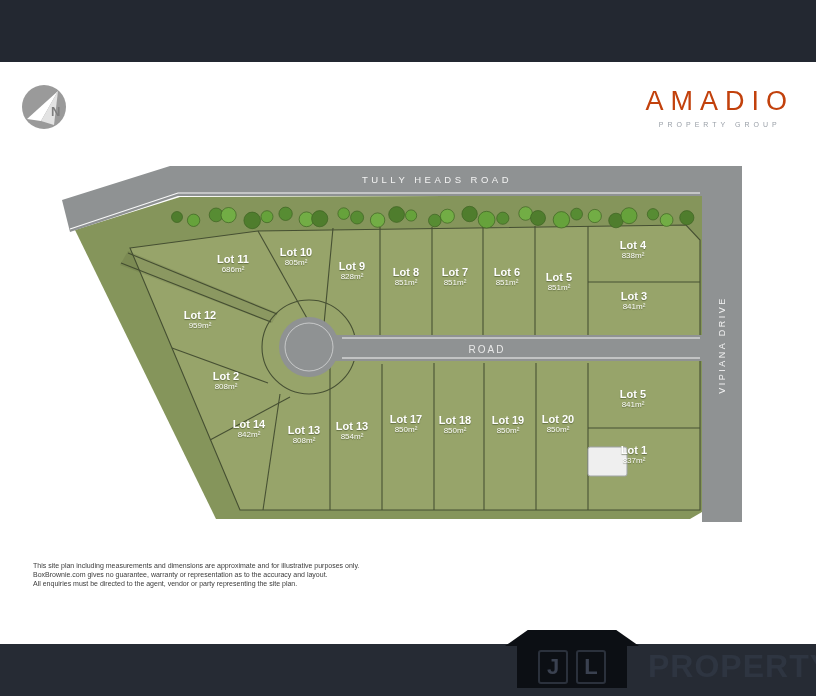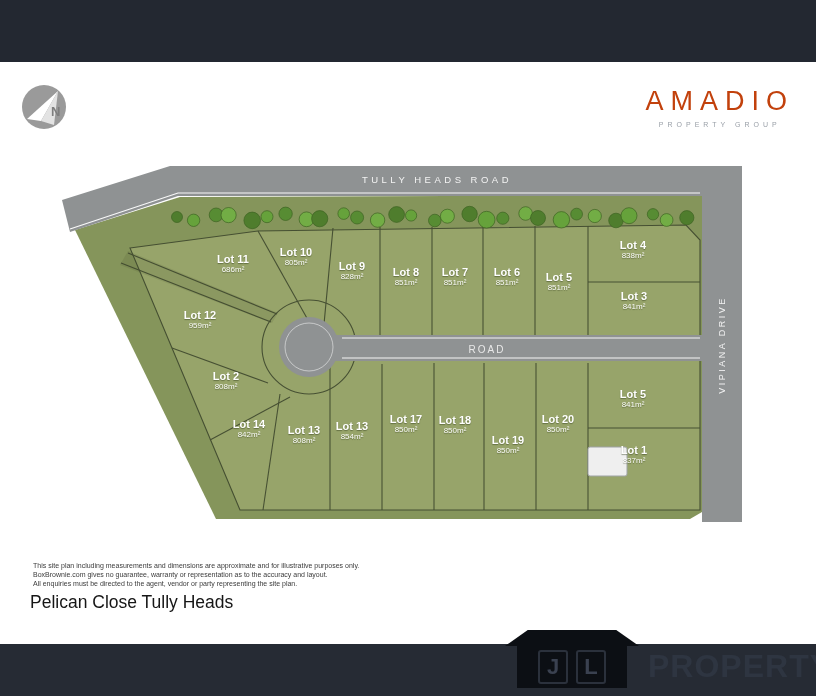--- a/index.html
+++ b/index.html
@@ -214,21 +214,21 @@
       <div class="lot-area">854m²</div>
     </div>
       <div class="lot" style="left: 406px; top: 424px;">
       <div class="lot-name">Lot 17</div>
       <div class="lot-area">850m²</div>
     </div>
       <div class="lot" style="left: 455px; top: 425px;">
       <div class="lot-name">Lot 18</div>
       <div class="lot-area">850m²</div>
     </div>
-      <div class="lot" style="left: 508px; top: 425px; margin-top: 20px;">
+      <div class="lot" style="left: 508px; top: 425px;">
       <div class="lot-name">Lot 19</div>
       <div class="lot-area">850m²</div>
     </div>
       <div class="lot" style="left: 558px; top: 424px;">
       <div class="lot-name">Lot 20</div>
       <div class="lot-area">850m²</div>
     </div>
       <div class="lot" style="left: 633px; top: 399px;">
       <div class="lot-name">Lot 5</div>
       <div class="lot-area">841m²</div>
@@ -237,21 +237,20 @@
       <div class="lot-name">Lot 1</div>
       <div class="lot-area">837m²</div>
     </div>
     </div>
 
   <div class="disclaimer">
     <div>This site plan including measurements and dimensions are approximate and for illustrative purposes only.</div>
     <div>BoxBrownie.com gives no guarantee, warranty or representation as to the accuracy and layout.</div>
     <div>All enquiries must be directed to the agent, vendor or party representing the site plan.</div>
   </div>
-  <div class="plan-title">Pelican Close Tully Heads</div>
 
   <div class="footbar"></div>
   <div class="jl-logo">
     <div class="jl-roof"></div>
     <div class="jl-box" id="jl-box">
         <span class="jl-letter">J</span>
         <span class="jl-letter">L</span>
       </div>
   </div>
   <div class="foot-word">PROPERTY</div>

